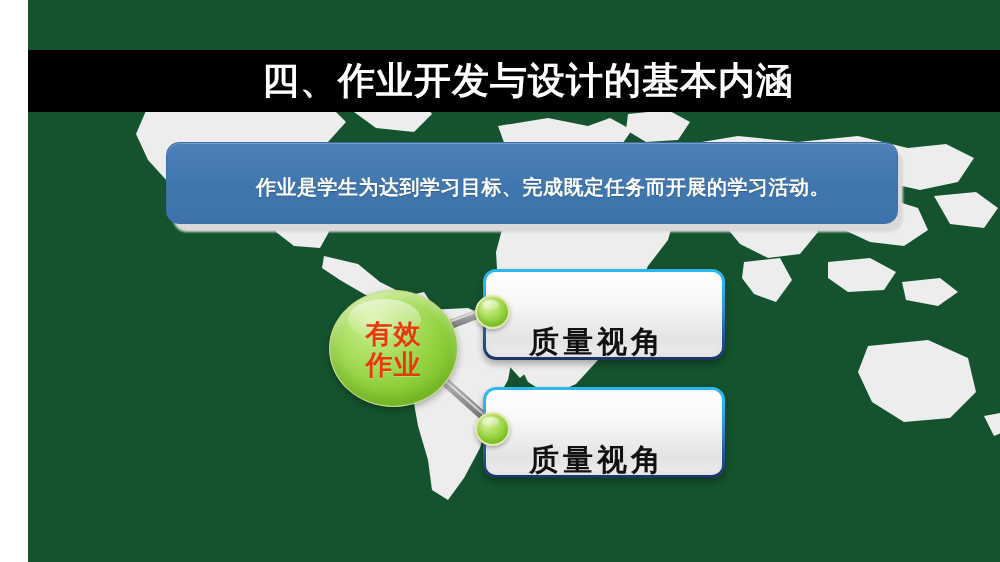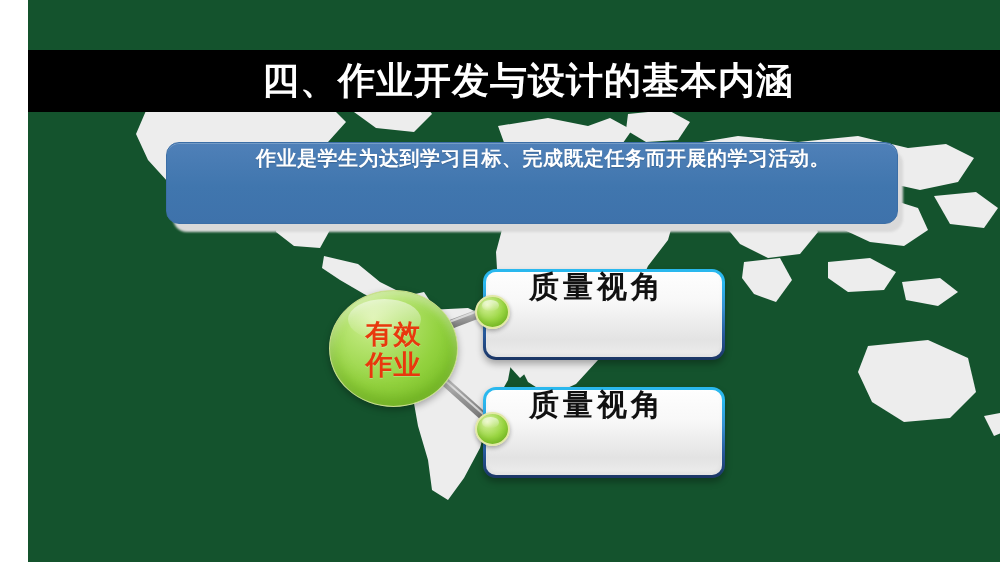--- a/index.html
+++ b/index.html
@@ -73,21 +73,21 @@
     position: absolute;
     left: 138px;
     top: 142px;
     width: 732px;
     height: 82px;
     background: linear-gradient(180deg, #4f80b8 0%, #4076ae 55%, #3e72ab 100%);
     border-radius: 13px;
     border: 1px solid #3b6ea6;
     box-shadow: inset 0 1px 0 rgba(255,255,255,0.22);
     z-index: 7;
-    padding: 0 16px 0 16px;
+    padding: 29px 16px 0 16px;
   }
   .callout-line {
     color: #ffffff;
     font-size: 20px;
     line-height: 30px;
     font-weight: 600;
     letter-spacing: 0.5px;
     text-align: center;
     white-space: nowrap;
     font-family: "DejaVu Serif", "Liberation Serif", serif;
@@ -183,21 +183,21 @@
     box-shadow: 0 4px 7px rgba(0,0,0,0.30);
     z-index: 10;
   }
   .branch-box-inner {
     width: 100%;
     height: 100%;
     border-radius: 10px;
     background: linear-gradient(180deg, #fefefe 0%, #f8f8f8 35%, #e3e3e3 80%, #ededed 100%);
     box-shadow: inset 0 1px 2px rgba(255,255,255,0.95), inset 0 -2px 4px rgba(0,0,0,0.06);
     display: flex;
-    align-items: flex-start;
+    align-items: flex-end;
     padding-left: 43px;
   }
   .branch-label {
     color: #111111;
     font-size: 30px;
     font-weight: bold;
     letter-spacing: 4px;
     line-height: 1;
     font-family: "DejaVu Sans", "Liberation Sans", sans-serif;
   }

